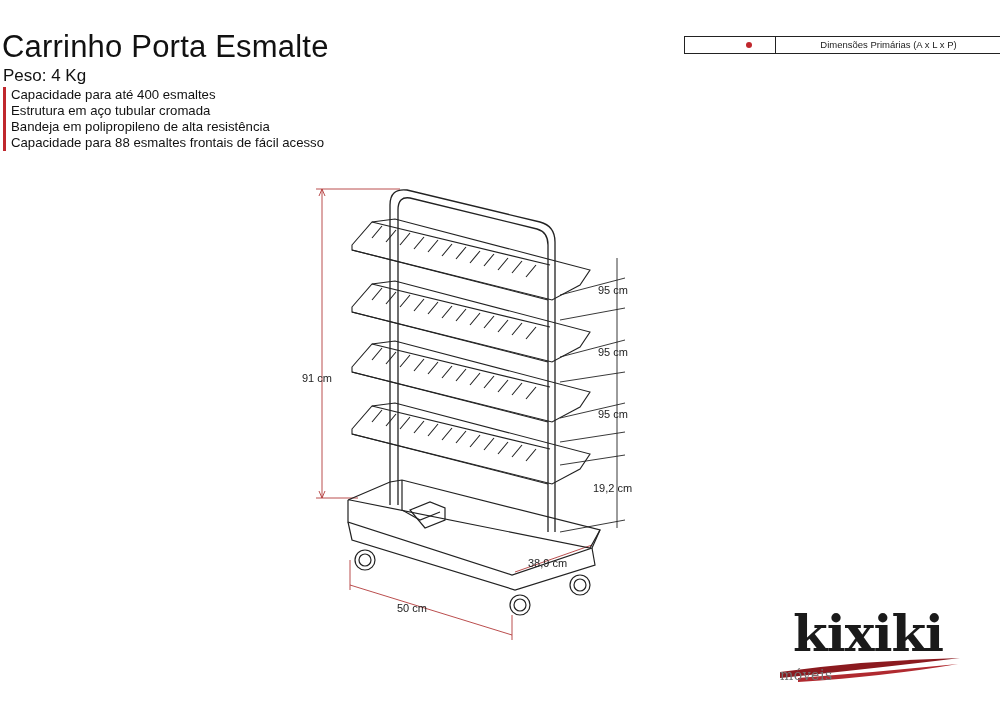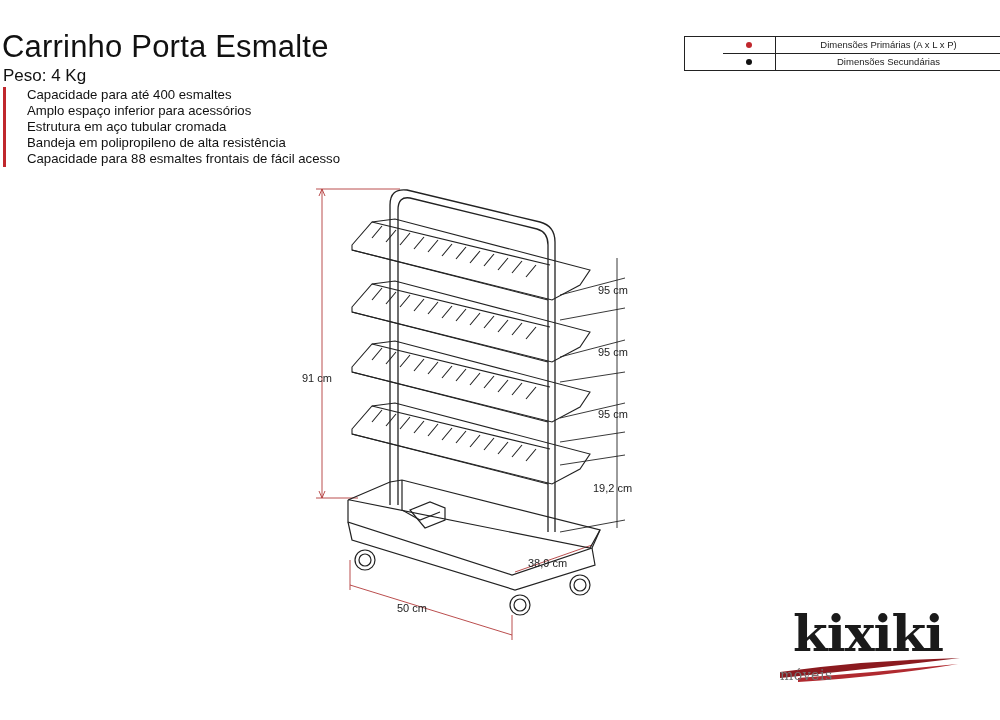--- a/index.html
+++ b/index.html
@@ -1,58 +1,51 @@
 <!DOCTYPE html>
 <html><head>
 <meta charset="utf-8">
 <style>
   html,body{margin:0;padding:0;background:#fff;}
   body{width:1000px;height:720px;position:relative;overflow:hidden;font-family:"Liberation Sans",sans-serif;color:#111;}
   .title{position:absolute;left:2px;top:30px;font-size:31px;line-height:34px;color:#111;letter-spacing:0.2px;}
   .weight{position:absolute;left:3px;top:66px;font-size:17px;line-height:20px;}
   .features{position:absolute;left:3px;top:87px;border-left:3px solid #c0272d;padding-left:5px;}
-  .features div{font-size:13.2px;line-height:16px;color:#111;white-space:nowrap;margin-left:16px;}
+  .features div{font-size:13.2px;line-height:16px;color:#111;white-space:nowrap;}
   .legend{position:absolute;left:684px;top:36px;width:278px;border:1px solid #222;border-collapse:collapse;padding-left:38px;}
   .legend .row{display:flex;height:16px;border-bottom:1px solid #222;}
   .legend .row:last-child{border-bottom:none;}
   .legend .dotcell{width:52px;border-right:1px solid #222;display:flex;align-items:center;justify-content:center;}
   .legend .dot{width:6px;height:6px;border-radius:50%;}
   .legend .lbl{flex:1;text-align:center;font-size:9.5px;line-height:16px;color:#222;}
   .drawing{position:absolute;left:0;top:0;}
   .dim{position:absolute;font-size:11px;color:#222;white-space:nowrap;text-align:right;}
   .logo{position:absolute;left:778px;top:606px;width:190px;height:90px;}
   .logo-word{position:absolute;left:15px;top:0;font-family:"DejaVu Serif",serif;font-weight:bold;font-size:50px;line-height:56px;letter-spacing:-1px;color:#1a1a1a;}
   .logo-sub{position:absolute;left:2px;top:61px;font-family:"DejaVu Serif",serif;font-size:14px;color:#737373;letter-spacing:0.5px;}
 </style>
 </head>
 <body>
 
 <div class="title">Carrinho Porta Esmalte</div>
 <div class="weight">Peso: 4 Kg</div>
 
 <div class="features">
   <div>Capacidade para até 400 esmaltes</div>
-  <div>Amplo espaço inferior para acessórios</div>
   <div>Estrutura em aço tubular cromada</div>
   <div>Bandeja em polipropileno de alta resistência</div>
   <div>Capacidade para 88 esmaltes frontais de fácil acesso</div>
 </div>
 
 <div class="legend">
   <div class="row">
     <div class="dotcell">
         <span class="dot" style="background:#c0272d"></span>
       </div>
     <div class="lbl">Dimensões Primárias (A x L x P)</div>
-  </div>
-  <div class="row">
-    <div class="dotcell">
-        <span class="dot" style="background:#111"></span>
-      </div>
-    <div class="lbl">Dimensões Secundárias</div>
   </div>
 </div>
 
 <svg class="drawing" width="1000" height="720" viewBox="0 0 1000 720" fill="none" stroke="#222" stroke-width="1.2">
 
   <g stroke="#b23a3a" stroke-width="0.9">
     <line x1="322" y1="189" x2="322" y2="498"></line>
     <line x1="316" y1="189" x2="400" y2="189"></line>
     <line x1="316" y1="498" x2="358" y2="498"></line>
     <path d="M319,196 L322,189 L325,196"></path>

